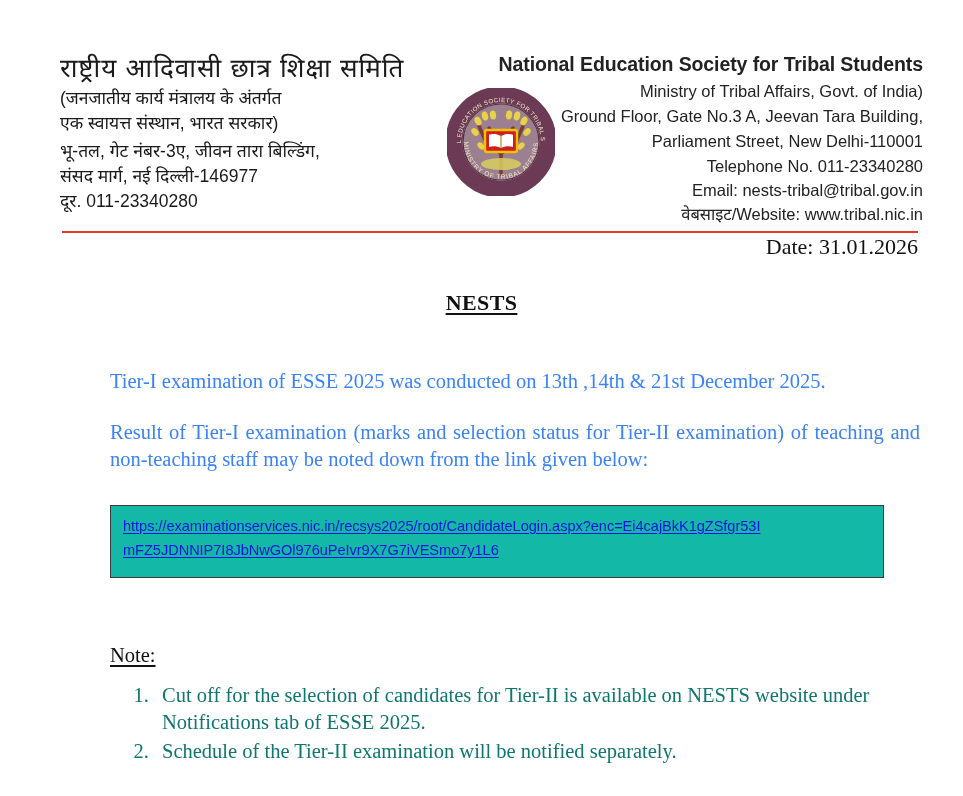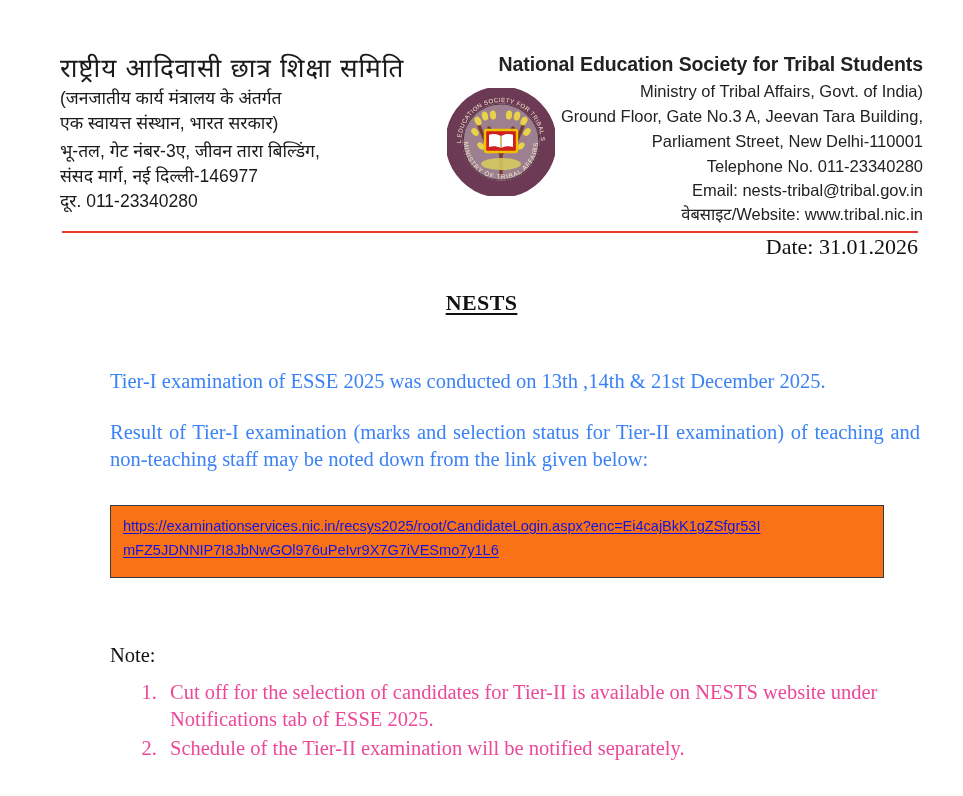--- a/index.html
+++ b/index.html
@@ -146,21 +146,21 @@
 
   
   .link-box {
     position: absolute;
     left: 110px;
     top: 505px;
     width: 774px;
     height: 73px;
     border: 1px solid #3a3a3a;
     box-sizing: border-box;
-    background: #f97316;
+    background: #14b8a6;
   }
   .link-inner {
     padding: 9px 0 0 12px;
   }
   .link-line {
     font-family: "Liberation Sans", "DejaVu Sans", sans-serif;
     font-size: 14.6px;
     line-height: 1.62;
     color: #1414e0;
     text-decoration: underline;
@@ -173,30 +173,31 @@
   
   .note-block {
     position: absolute;
     left: 110px;
     top: 644px;
     width: 820px;
   }
   .note-label {
     font-size: 20.5px;
     color: #111;
+    text-decoration: underline;
     text-underline-offset: 3px;
     display: inline-block;
-    margin-bottom: 4px;
+    margin-bottom: 15px;
   }
   .note-list {
-    margin: 8px;
+    margin: 0;
     padding-left: 44px;
     font-size: 20.5px;
     line-height: 1.34;
-    color: #ec4899;
+    color: #0f766e;
   }
   .note-list li {
     margin-bottom: 1px;
     padding-left: 8px;
   }
   .note-list li::marker {
     font-size: 20.5px;
   }
 </style>
 </head>

